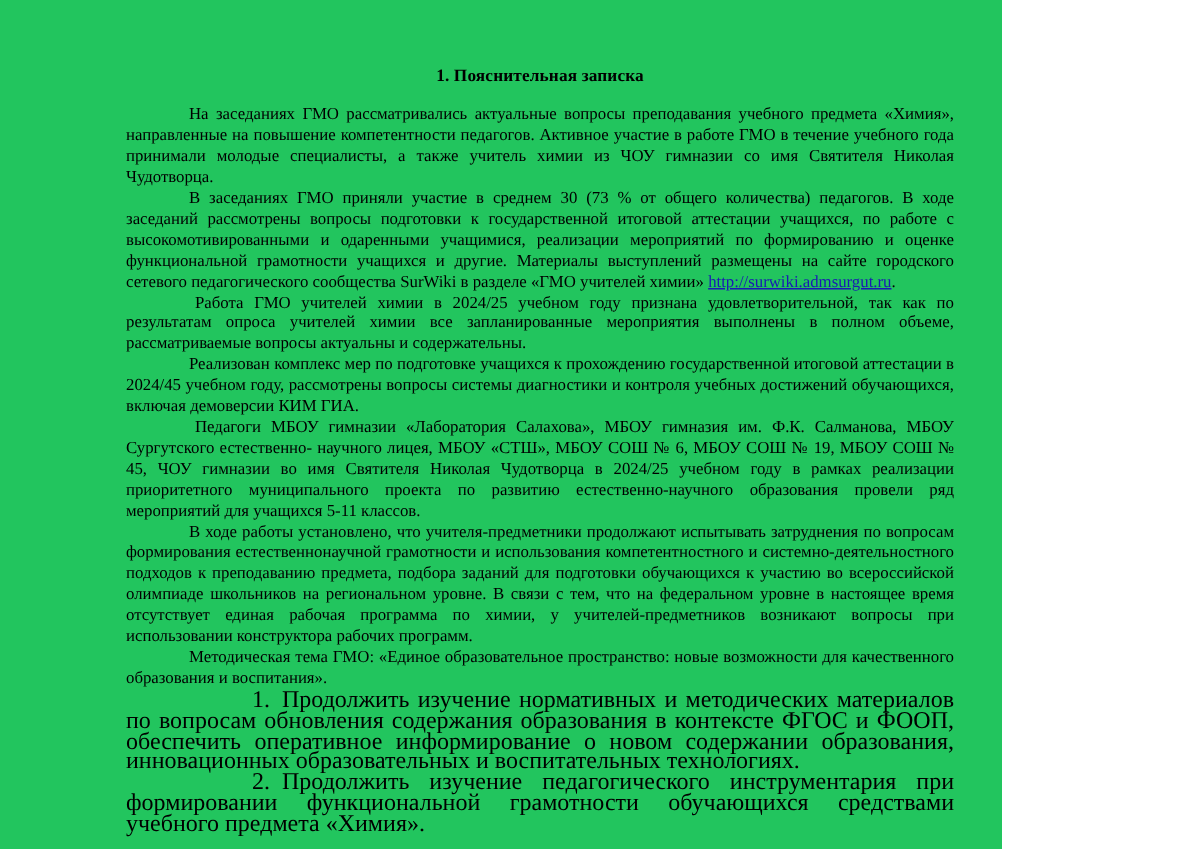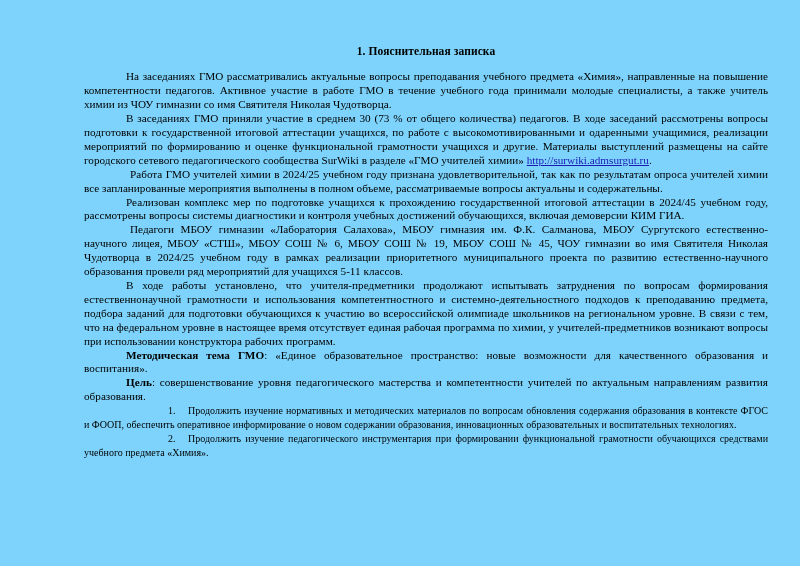--- a/index.html
+++ b/index.html
@@ -9,24 +9,24 @@
   }
   body {
     width: 800px;
     height: 566px;
     overflow: hidden;
     font-family: "Liberation Serif", "DejaVu Serif", serif;
     color: #000000;
   }
   .page {
     box-sizing: border-box;
-    width: 800px;
+    width: 668px;
     height: 566px;
     padding: 44px 32px 0 84px;
-    background: #7dd3fc;
+    background: #22c55e;
   }
   .doc-title {
     text-align: center;
     font-weight: bold;
     font-size: 11.5px;
     line-height: 1.25;
     margin: 0 0 12px 0;
     letter-spacing: 0.1px;
   }
   p.para {
@@ -36,31 +36,31 @@
     text-align: justify;
     text-indent: 42px;
     text-justify: inter-word;
     hyphens: none;
   }
   p.para.indent-small {
     text-indent: 46px;
   }
   p.list-item {
     margin: 0;
-    font-size: 10px;
+    font-size: 16px;
     line-height: 13.9px;
     text-align: justify;
     text-indent: 42px;
   }
   .num {
     display: inline-block;
     width: 62px;
   }
   b.bold {
-    font-weight: bold;
+    font-weight: normal;
   }
   a.doclink {
     color: #1a1ab4;
   }
 </style>
 </head>
 <body>
 
 <div class="page">
 
@@ -76,20 +76,19 @@
   <p class="para">Реализован комплекс мер по подготовке учащихся к прохождению государственной итоговой аттестации в 2024/45 учебном году, рассмотрены вопросы системы диагностики и контроля учебных достижений обучающихся, включая демоверсии КИМ ГИА.</p>
 
 
   <p class="para indent-small">Педагоги МБОУ гимназии «Лаборатория Салахова», МБОУ гимназия им. Ф.К. Салманова, МБОУ Сургутского естественно- научного лицея, МБОУ «СТШ», МБОУ СОШ № 6, МБОУ СОШ № 19, МБОУ СОШ № 45, ЧОУ гимназии во имя Святителя Николая Чудотворца в 2024/25 учебном году в рамках реализации приоритетного муниципального проекта по развитию естественно-научного образования провели ряд мероприятий для учащихся 5-11 классов.</p>
 
 
   <p class="para">В ходе работы установлено, что учителя-предметники продолжают испытывать затруднения по вопросам формирования естественнонаучной грамотности и использования компетентностного и системно-деятельностного подходов к преподаванию предмета, подбора заданий для подготовки обучающихся к участию во всероссийской олимпиаде школьников на региональном уровне. В связи с тем, что на федеральном уровне в настоящее время отсутствует единая рабочая программа по химии, у учителей-предметников возникают вопросы при использовании конструктора рабочих программ.</p>
 
   <p class="para"><b class="bold">Методическая тема ГМО</b><span>: «Единое образовательное пространство: новые возможности для качественного образования и воспитания».</span></p>
 
-  <p class="para"><b class="bold">Цель</b><span>: совершенствование уровня педагогического мастерства и компетентности учителей по актуальным направлениям развития образования.</span></p>
 
 
   <p class="list-item"><span class="num">1.</span><span>Продолжить изучение нормативных и методических материалов по вопросам обновления содержания образования в контексте ФГОС и ФООП, обеспечить оперативное информирование о новом содержании образования, инновационных образовательных и воспитательных технологиях.</span></p>
 
   <p class="list-item"><span class="num">2.</span><span>Продолжить изучение педагогического инструментария при формировании функциональной грамотности обучающихся средствами учебного предмета «Химия».</span></p>
 
 </div>
 
 </body></html>

